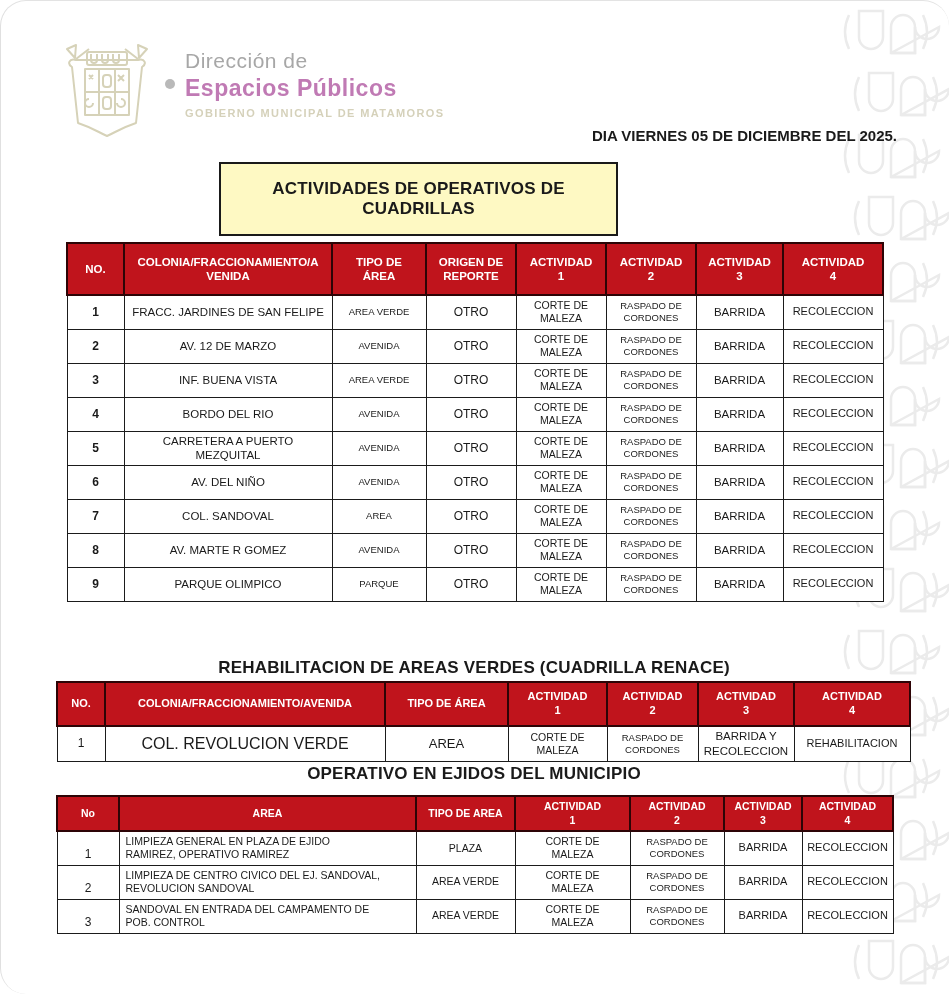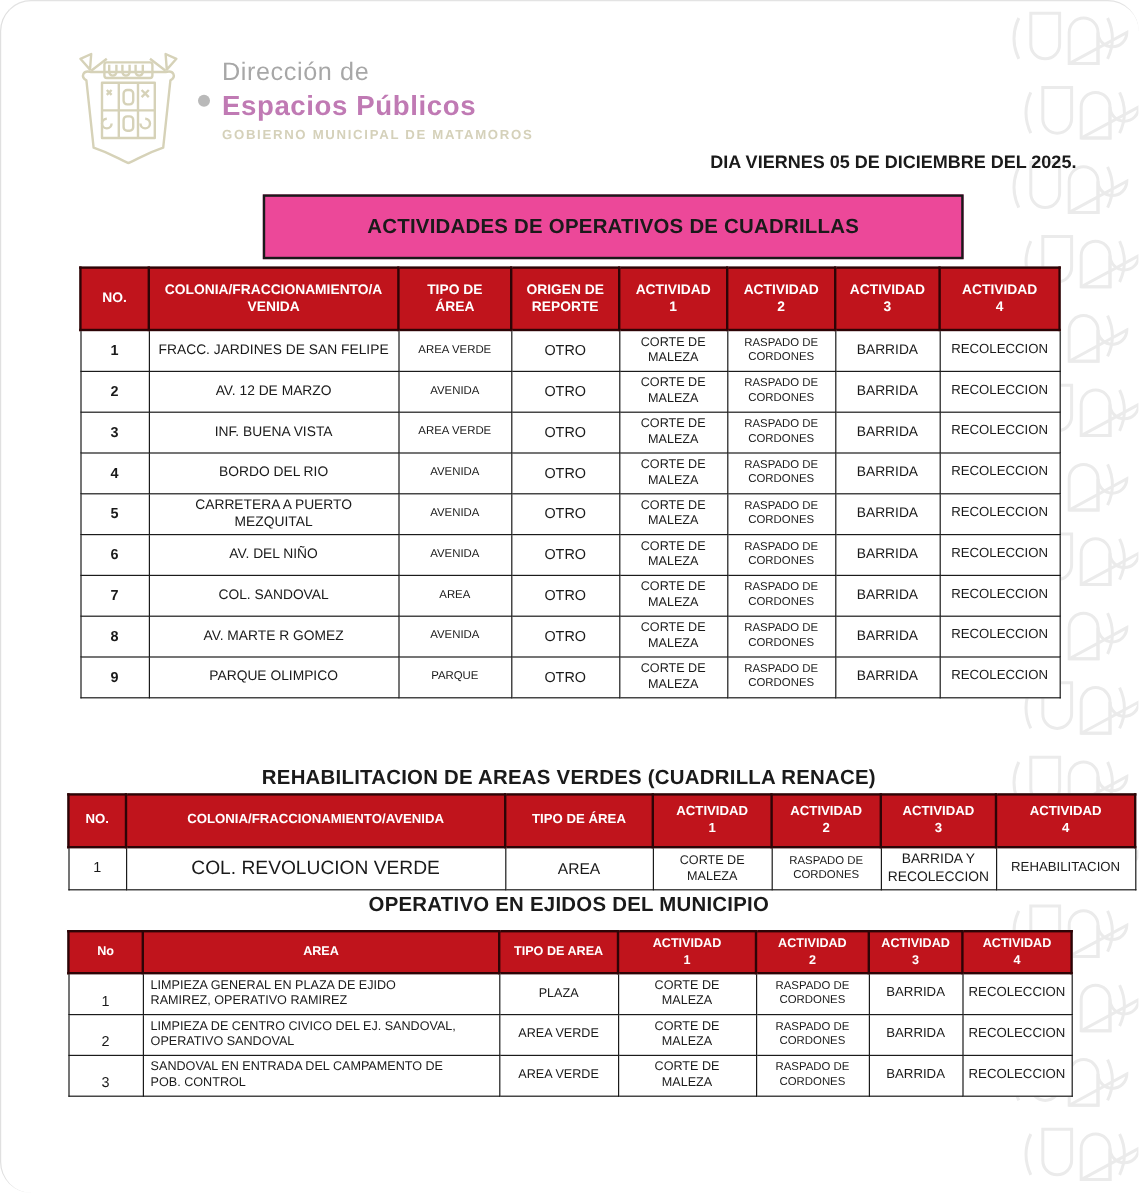--- a/index.html
+++ b/index.html
@@ -17,22 +17,22 @@
   .brand-row { display:flex; align-items:flex-start; margin:36px 0 0 62px; position:relative; z-index:1; }
   .brand-dot { width:10px; height:10px; border-radius:50%; background:#b9b9b9; margin:42px 10px 0 14px; }
   .brand-text { padding-top:12px; }
   .brand-l1 { font-size:21px; color:#a7a7a7; letter-spacing:.5px; }
   .brand-l2 { font-size:23px; font-weight:700; color:#c07ab4; letter-spacing:.5px; margin-top:2px; }
   .brand-l3 { font-size:11px; font-weight:700; color:#d5d1ba; letter-spacing:1.4px; margin-top:5px; }
   
   .date-line { position:relative; z-index:1; margin-top:-10px; padding-right:52px;
     text-align:right; font-size:15px; font-weight:700; }
   
-  .title-box { position:relative; z-index:1; margin:18px 0 0 218px; width:584px;
-    border:2px solid #1a1a1a; background:#ec4899; text-align:center; padding:15px 0;
+  .title-box { position:relative; z-index:1; margin:18px 0 0 218px; width:399px;
+    border:2px solid #1a1a1a; background:#fef9c3; text-align:center; padding:15px 0;
     font-size:17px; font-weight:700; letter-spacing:.2px; }
   .sec-title { position:relative; z-index:1; width:836px; margin-left:55px;
     text-align:center; font-size:17px; font-weight:700; letter-spacing:.2px; }
   .sec-title.s2 { margin-top:56px; }
   .sec-title.s3 { margin-top:2px; }
   
   table { position:relative; z-index:1; border-collapse:collapse; table-layout:fixed; background:#fff; }
   th { background:#c0141c; color:#fff; font-weight:700; border:2px solid #2d0406;
        text-align:center; vertical-align:middle; white-space:pre-line; line-height:1.25; }
   td { border:1.5px solid #1b1b1b; text-align:center; vertical-align:middle;
@@ -55,21 +55,21 @@
   #table1 td:nth-child(4) { font-size:12px; }
   #table1 td:nth-child(5) { font-size:10.5px; }
   #table1 td:nth-child(6) { font-size:9.5px; }
   #table1 td:nth-child(7) { font-size:11.5px; }
   #table1 td:nth-child(8) { font-size:11px; }
   
   #table2 { margin:3px 0 0 55px; width:836px; }
   #table2 th { height:44px; font-size:11px; }
   #table2 td { height:36px; }
   #table2 th:nth-child(1), #table2 td:nth-child(1) { width:48px; }
-  #table2 th:nth-child(2), #table2 td:nth-child(2) { width:316px; }
+  #table2 th:nth-child(2), #table2 td:nth-child(2) { width:280px; }
   #table2 th:nth-child(3), #table2 td:nth-child(3) { width:123px; }
   #table2 th:nth-child(4), #table2 td:nth-child(4) { width:99px; }
   #table2 th:nth-child(5), #table2 td:nth-child(5) { width:91px; }
   #table2 th:nth-child(6), #table2 td:nth-child(6) { width:96px; }
   #table2 th:nth-child(7), #table2 td:nth-child(7) { width:116px; }
   #table2 td:nth-child(1) { font-size:12px; }
   #table2 td:nth-child(2) { font-size:16px; }
   #table2 td:nth-child(3) { font-size:13px; }
   #table2 td:nth-child(4) { font-size:10.5px; }
   #table2 td:nth-child(5) { font-size:9.5px; }
@@ -466,21 +466,21 @@
           <td>CORTE DE
 MALEZA</td>
           <td>RASPADO DE
 CORDONES</td>
           <td>BARRIDA</td>
           <td>RECOLECCION</td>
         </tr>
         <tr>
           <td>2</td>
           <td>LIMPIEZA DE CENTRO CIVICO DEL EJ. SANDOVAL,
-OPERATIVO SANDOVAL</td>
+REVOLUCION SANDOVAL</td>
           <td>AREA VERDE</td>
           <td>CORTE DE
 MALEZA</td>
           <td>RASPADO DE
 CORDONES</td>
           <td>BARRIDA</td>
           <td>RECOLECCION</td>
         </tr>
         <tr>
           <td>3</td>

